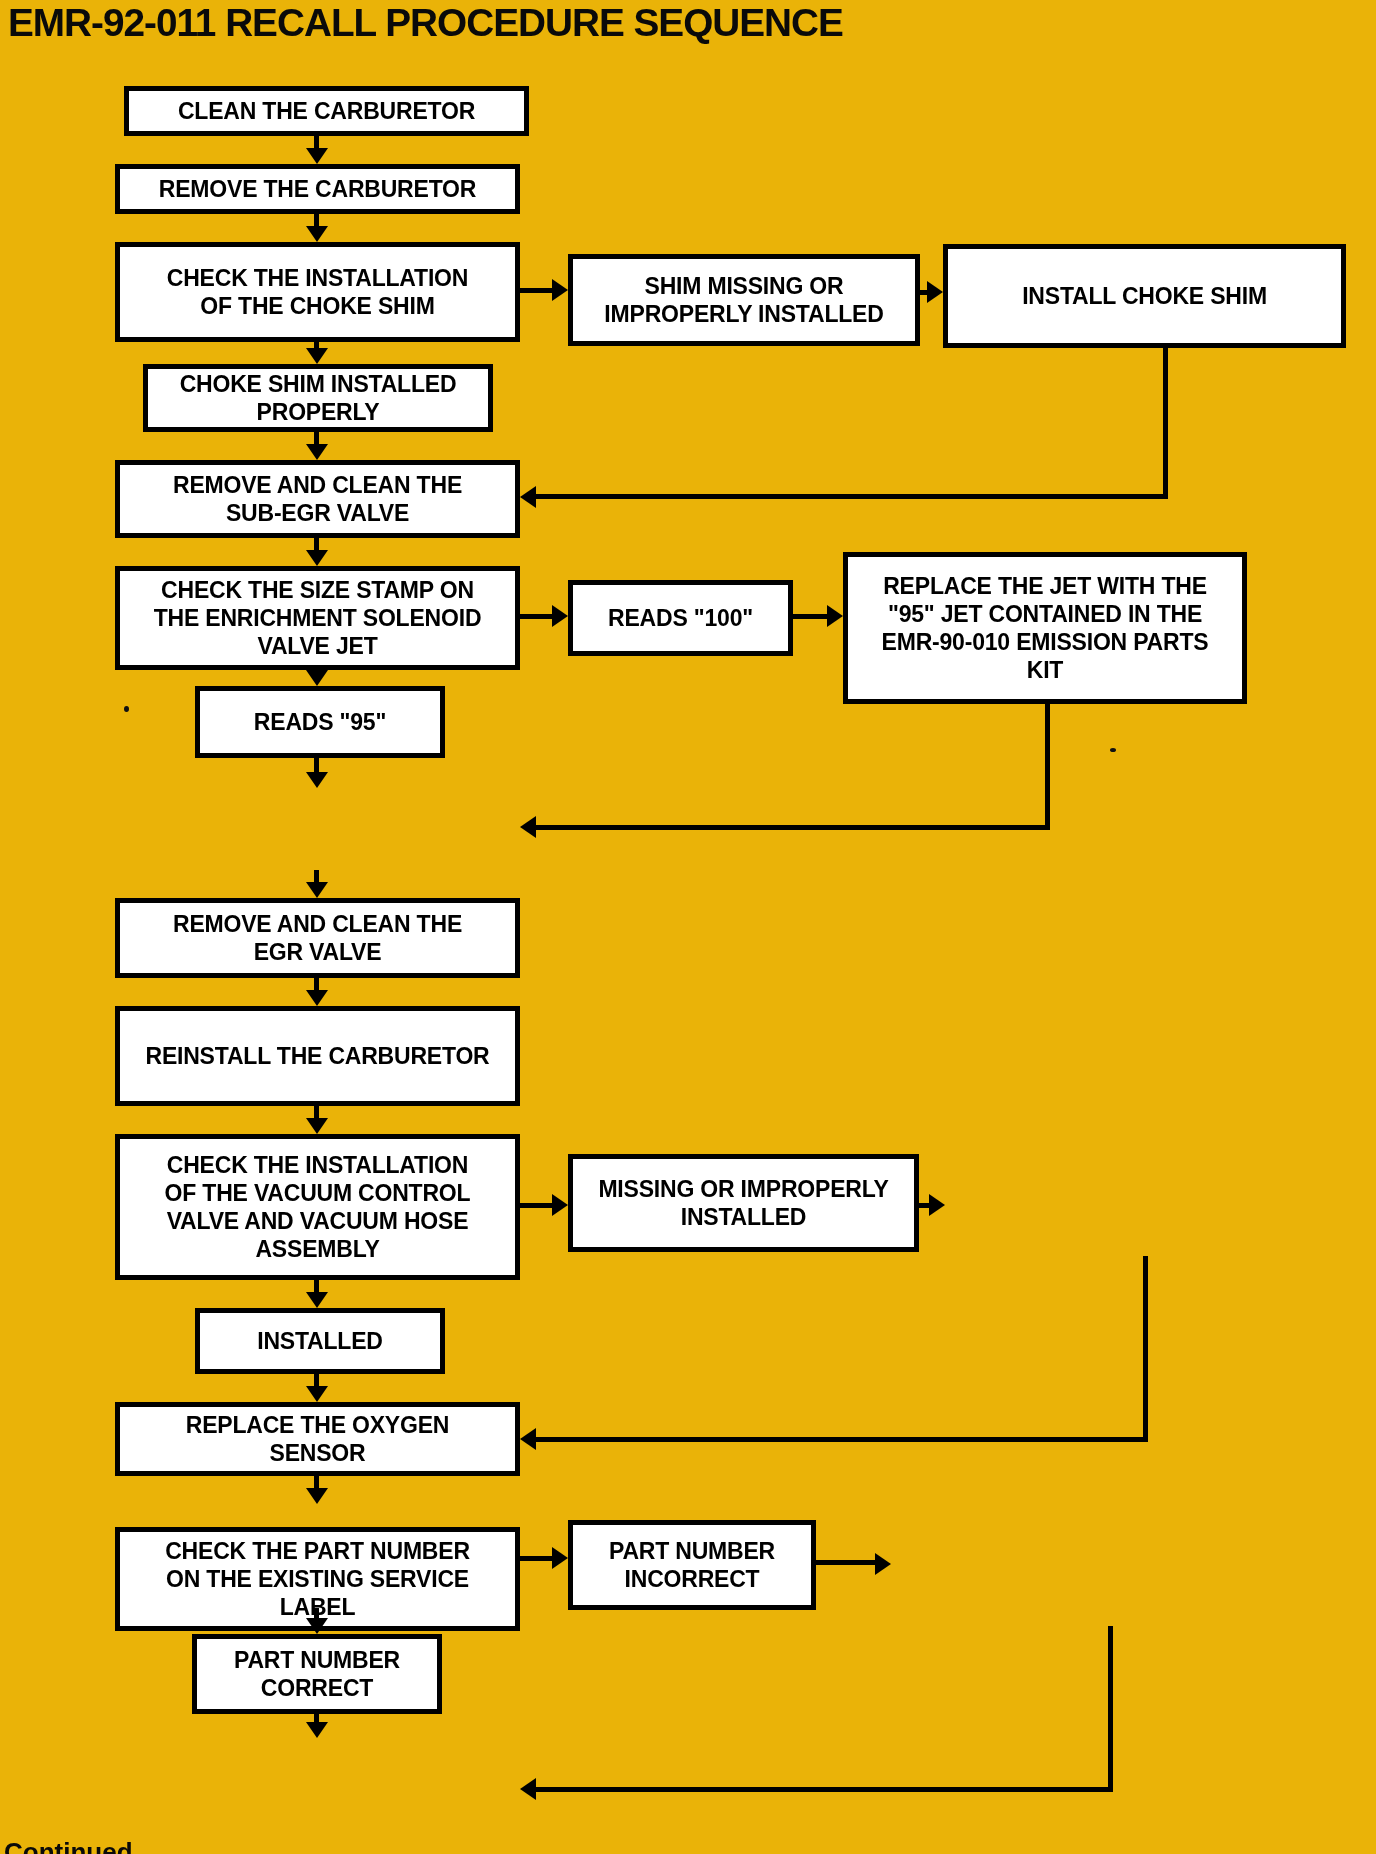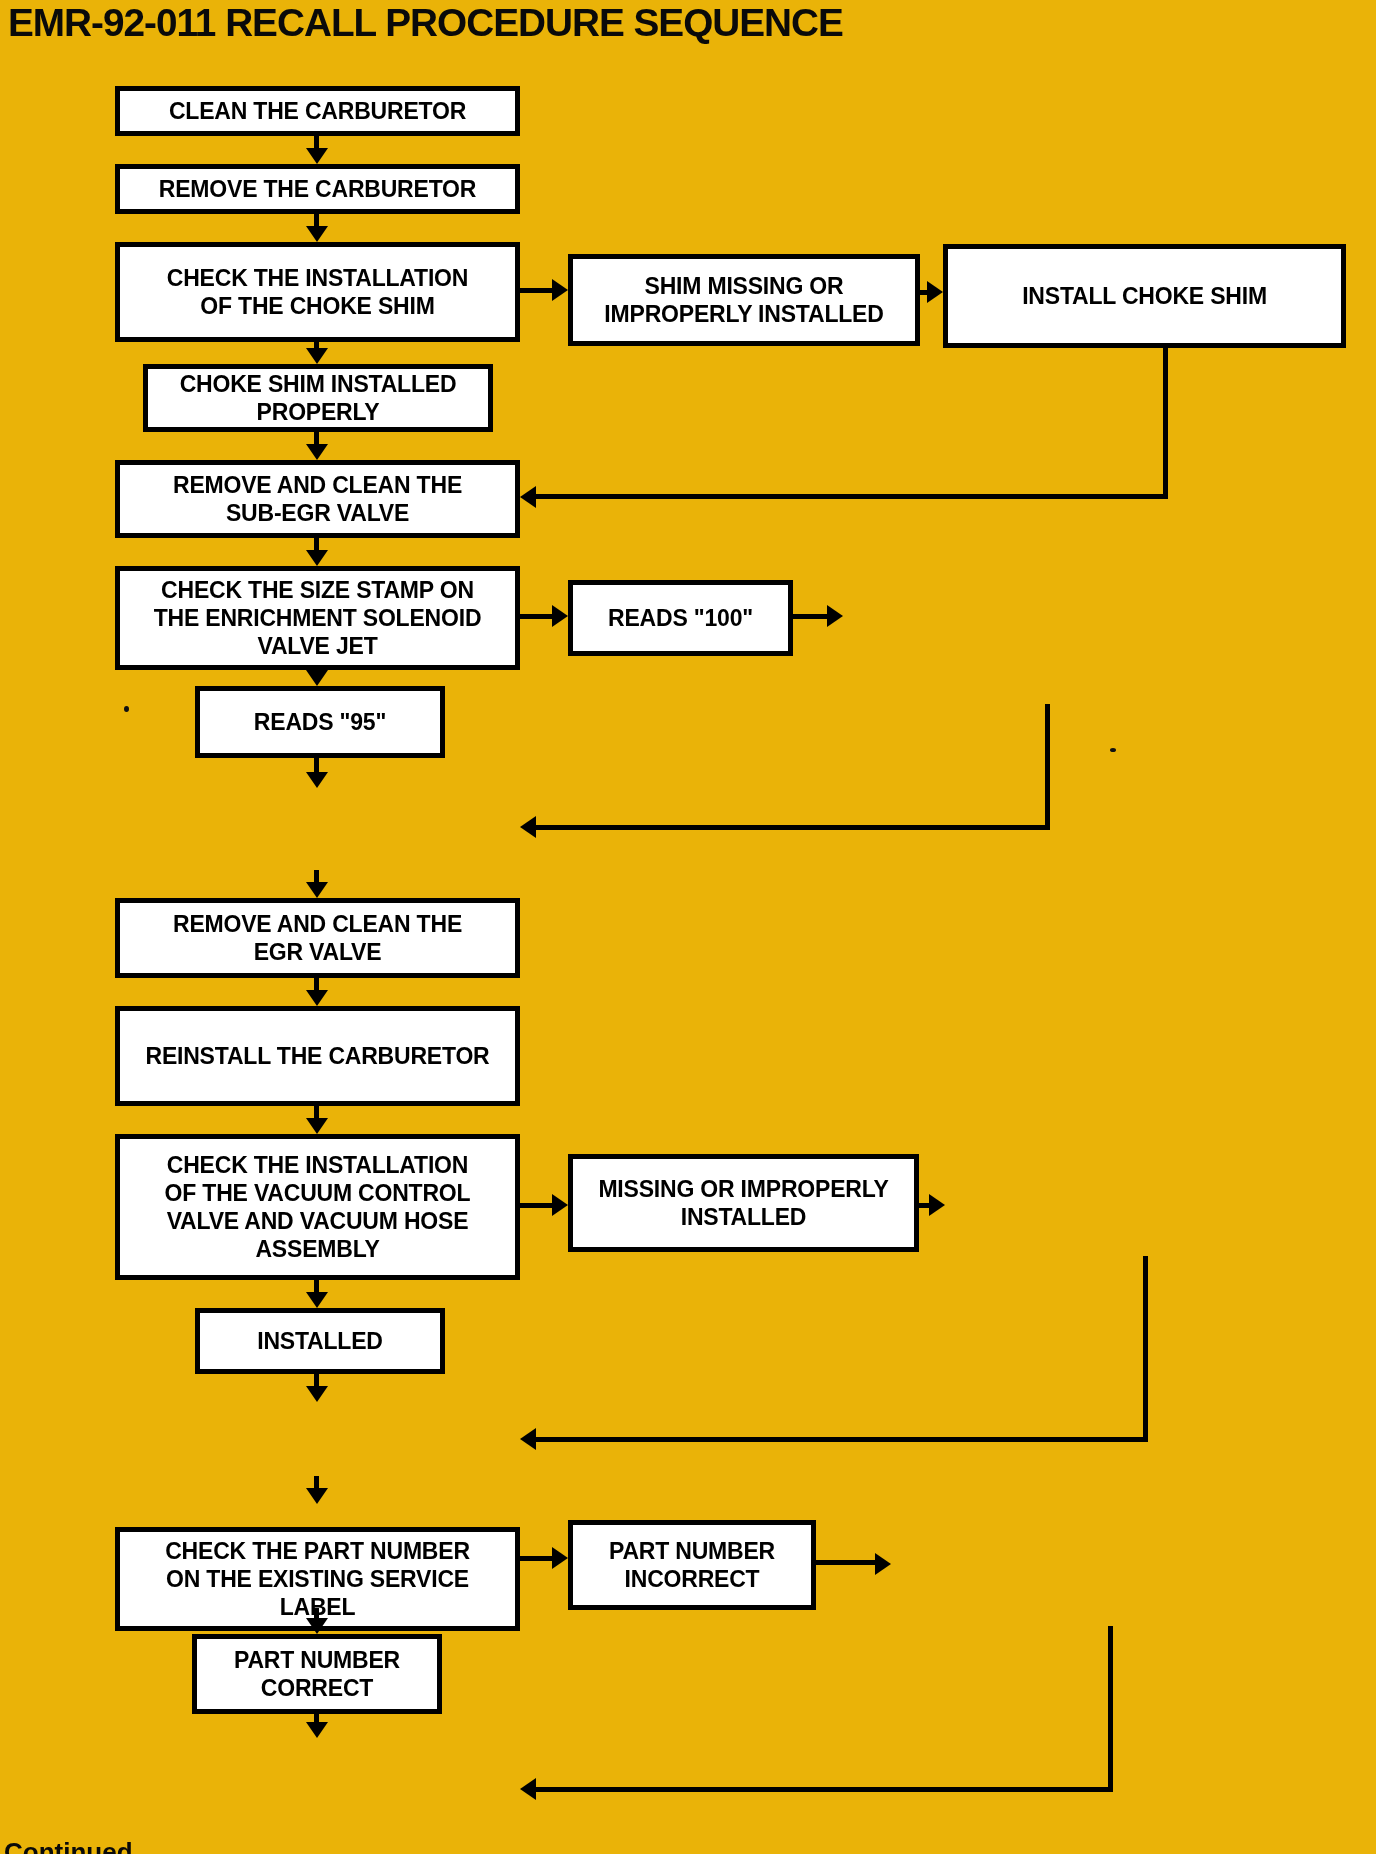--- a/index.html
+++ b/index.html
@@ -47,55 +47,61 @@
     font-size:26px;font-weight:bold;color:#0a0a0a;
   }
 </style>
 </head>
 <body>
 
 <div id="canvas">
 
   <div class="title">EMR-92-011 RECALL PROCEDURE SEQUENCE</div>
 
-  <div class="box" style="left:115px;top:86px;width:405px;height:50px;">CLEAN THE CARBURETOR</div>
+  <div class="box" style="left:124px;top:86px;width:405px;height:50px;">CLEAN THE CARBURETOR</div>
   <div class="box" style="left:115px;top:164px;width:405px;height:50px;">REMOVE THE CARBURETOR</div>
   <div class="box" style="left:115px;top:242px;width:405px;height:100px;">CHECK THE INSTALLATION
 OF THE CHOKE SHIM</div>
   <div class="box" style="left:143px;top:364px;width:350px;height:68px;">CHOKE SHIM INSTALLED
 PROPERLY</div>
   <div class="box" style="left:115px;top:460px;width:405px;height:78px;">REMOVE AND CLEAN THE
 SUB-EGR VALVE</div>
   <div class="box" style="left:115px;top:566px;width:405px;height:104px;">CHECK THE SIZE STAMP ON
 THE ENRICHMENT SOLENOID
 VALVE JET</div>
   <div class="box" style="left:195px;top:686px;width:250px;height:72px;">READS "95"</div>
   <div class="box" style="left:115px;top:898px;width:405px;height:80px;">REMOVE AND CLEAN THE
 EGR VALVE</div>
   <div class="box" style="left:115px;top:1006px;width:405px;height:100px;">REINSTALL THE CARBURETOR</div>
   <div class="box" style="left:115px;top:1134px;width:405px;height:146px;">CHECK THE INSTALLATION
 OF THE VACUUM CONTROL
 VALVE AND VACUUM HOSE
 ASSEMBLY</div>
   <div class="box" style="left:195px;top:1308px;width:250px;height:66px;">INSTALLED</div>
+  <div class="box" style="left:115px;top:1402px;width:405px;height:74px;">REPLACE THE OXYGEN
+SENSOR</div>
   <div class="box" style="left:115px;top:1504px;width:405px;height:104px;margin-top:23px;">CHECK THE PART NUMBER
 ON THE EXISTING SERVICE
 LABEL</div>
   <div class="box" style="left:192px;top:1634px;width:250px;height:80px;">PART NUMBER
 CORRECT</div>
 
   <div class="box" style="left:568px;top:254px;width:352px;height:92px;">SHIM MISSING OR
 IMPROPERLY INSTALLED</div>
   <div class="box" style="left:568px;top:580px;width:225px;height:76px;">READS "100"</div>
   <div class="box" style="left:568px;top:1154px;width:351px;height:98px;">MISSING OR IMPROPERLY
 INSTALLED</div>
   <div class="box" style="left:568px;top:1520px;width:248px;height:90px;">PART NUMBER
 INCORRECT</div>
 
   <div class="box" style="left:943px;top:244px;width:403px;height:104px;">INSTALL CHOKE SHIM</div>
+  <div class="box" style="left:843px;top:552px;width:404px;height:152px;">REPLACE THE JET WITH THE
+"95" JET CONTAINED IN THE
+EMR-90-010 EMISSION PARTS
+KIT</div>
 
   <div class="vline" style="left:314px;top:136px;height:14px;"></div>
   <div class="arr-down" style="left:306px;top:148px;"></div>
   <div class="vline" style="left:314px;top:214px;height:14px;"></div>
   <div class="arr-down" style="left:306px;top:226px;"></div>
   <div class="vline" style="left:314px;top:342px;height:8px;"></div>
   <div class="arr-down" style="left:306px;top:348px;"></div>
   <div class="vline" style="left:314px;top:432px;height:14px;"></div>
   <div class="arr-down" style="left:306px;top:444px;"></div>
   <div class="vline" style="left:314px;top:538px;height:14px;"></div>

